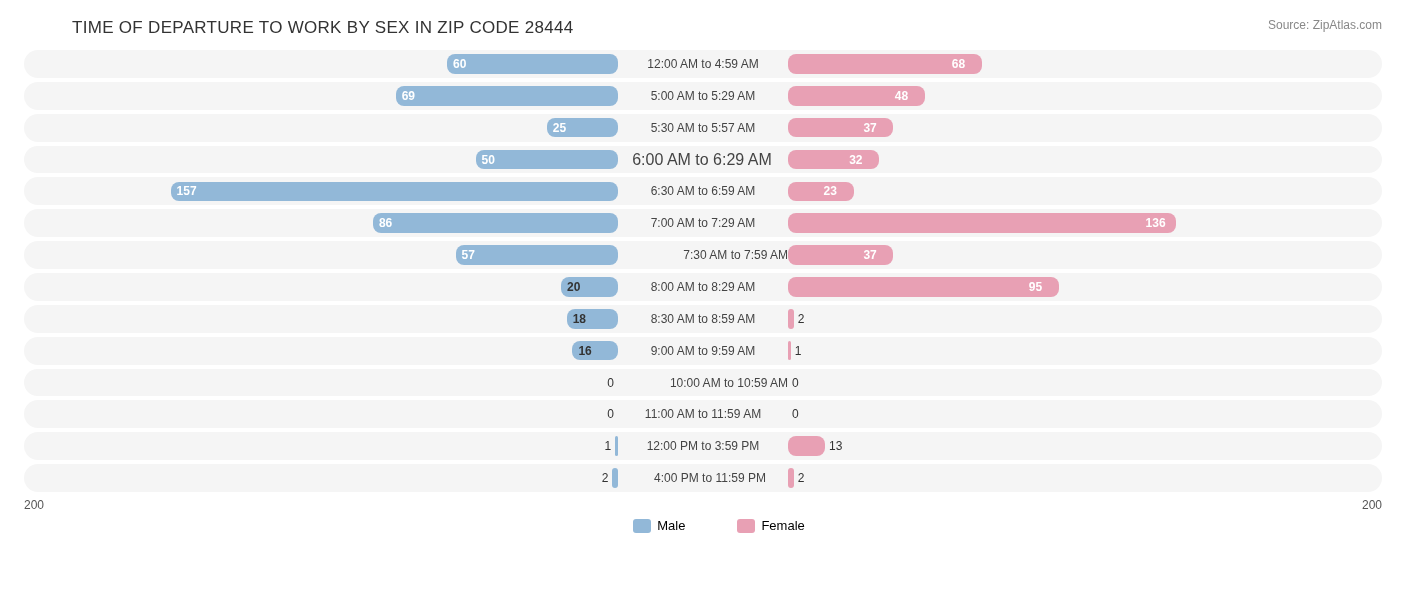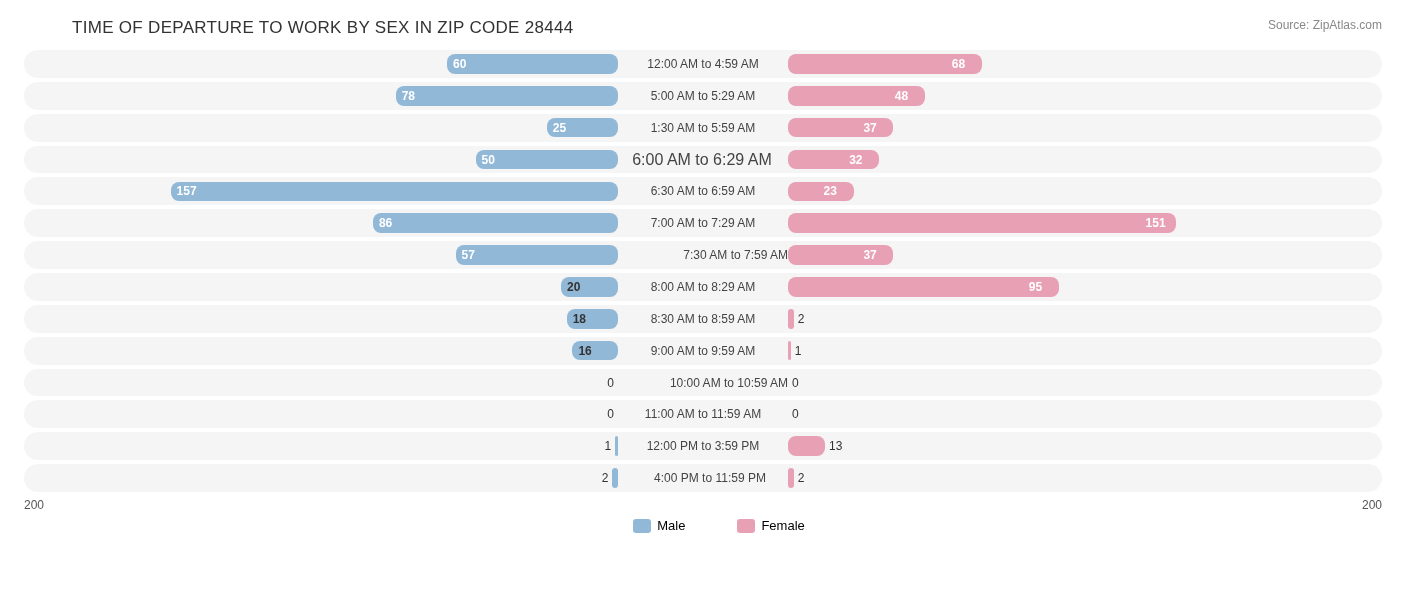--- a/index.html
+++ b/index.html
@@ -95,27 +95,27 @@
           <div style="position: absolute; left: 423px; width: 171px; top: 15%; height: 70%; background: rgb(146, 184, 216); border-radius: 8px;"></div>
           <div style="position: absolute; left: 764px; width: 193.8px; top: 15%; height: 70%; background: rgb(232, 160, 180); border-radius: 8px;"></div>
           <div style="position: absolute; left: 594px; width: 170px; top: 50%; transform: translateY(-50%); text-align: center; font-size: 12px; color: rgb(68, 68, 68); z-index: 10;">12:00 AM to 4:59 AM</div>
           <div style="position: absolute; top: 50%; transform: translateY(-50%); font-size: 12px; z-index: 10; white-space: nowrap; left: 429px; color: rgb(255, 255, 255); font-weight: bold;">60</div>
           <div style="position: absolute; top: 50%; transform: translateY(-50%); font-size: 12px; z-index: 10; white-space: nowrap; left: 927.8px; color: rgb(255, 255, 255); font-weight: bold;">68</div>
         </div>
         <div class="row" style="position: relative; height: 100%;">
           <div style="position: absolute; left: 371.7px; width: 222.3px; top: 15%; height: 70%; background: rgb(146, 184, 216); border-radius: 8px;"></div>
           <div style="position: absolute; left: 764px; width: 136.8px; top: 15%; height: 70%; background: rgb(232, 160, 180); border-radius: 8px;"></div>
           <div style="position: absolute; left: 594px; width: 170px; top: 50%; transform: translateY(-50%); text-align: center; font-size: 12px; color: rgb(68, 68, 68); z-index: 10;">5:00 AM to 5:29 AM</div>
-          <div style="position: absolute; top: 50%; transform: translateY(-50%); font-size: 12px; z-index: 10; white-space: nowrap; left: 377.7px; color: rgb(255, 255, 255); font-weight: bold;">78</div>
+          <div style="position: absolute; top: 50%; transform: translateY(-50%); font-size: 12px; z-index: 10; white-space: nowrap; left: 377.7px; color: rgb(255, 255, 255); font-weight: bold;">69</div>
           <div style="position: absolute; top: 50%; transform: translateY(-50%); font-size: 12px; z-index: 10; white-space: nowrap; left: 870.8px; color: rgb(255, 255, 255); font-weight: bold;">48</div>
         </div>
         <div class="row" style="position: relative; height: 100%;">
           <div style="position: absolute; left: 522.75px; width: 71.25px; top: 15%; height: 70%; background: rgb(146, 184, 216); border-radius: 8px;"></div>
           <div style="position: absolute; left: 764px; width: 105.45px; top: 15%; height: 70%; background: rgb(232, 160, 180); border-radius: 8px;"></div>
-          <div style="position: absolute; left: 594px; width: 170px; top: 50%; transform: translateY(-50%); text-align: center; font-size: 12px; color: rgb(68, 68, 68); z-index: 10;">1:30 AM to 5:59 AM</div>
+          <div style="position: absolute; left: 594px; width: 170px; top: 50%; transform: translateY(-50%); text-align: center; font-size: 12px; color: rgb(68, 68, 68); z-index: 10;">5:30 AM to 5:57 AM</div>
           <div style="position: absolute; top: 50%; transform: translateY(-50%); font-size: 12px; z-index: 10; white-space: nowrap; left: 528.75px; color: rgb(255, 255, 255); font-weight: bold;">25</div>
           <div style="position: absolute; top: 50%; transform: translateY(-50%); font-size: 12px; z-index: 10; white-space: nowrap; left: 839.45px; color: rgb(255, 255, 255); font-weight: bold;">37</div>
         </div>
         <div class="row" style="position: relative; height: 100%;">
           <div style="position: absolute; left: 451.5px; width: 142.5px; top: 15%; height: 70%; background: rgb(146, 184, 216); border-radius: 8px;"></div>
           <div style="position: absolute; left: 764px; width: 91.2px; top: 15%; height: 70%; background: rgb(232, 160, 180); border-radius: 8px;"></div>
           <div style="position: absolute; left: 594px; width: 168px; top: 50%; transform: translateY(-50%); text-align: center; font-size: 16px; color: rgb(68, 68, 68); z-index: 10;">6:00 AM to 6:29 AM</div>
           <div style="position: absolute; top: 50%; transform: translateY(-50%); font-size: 12px; z-index: 10; white-space: nowrap; left: 457.5px; color: rgb(255, 255, 255); font-weight: bold;">50</div>
           <div style="position: absolute; top: 50%; transform: translateY(-50%); font-size: 12px; z-index: 10; white-space: nowrap; left: 825.2px; color: rgb(255, 255, 255); font-weight: bold;">32</div>
         </div>
@@ -124,21 +124,21 @@
           <div style="position: absolute; left: 764px; width: 65.55px; top: 15%; height: 70%; background: rgb(232, 160, 180); border-radius: 8px;"></div>
           <div style="position: absolute; left: 594px; width: 170px; top: 50%; transform: translateY(-50%); text-align: center; font-size: 12px; color: rgb(68, 68, 68); z-index: 10;">6:30 AM to 6:59 AM</div>
           <div style="position: absolute; top: 50%; transform: translateY(-50%); font-size: 12px; z-index: 10; white-space: nowrap; left: 152.55px; color: rgb(255, 255, 255); font-weight: bold;">157</div>
           <div style="position: absolute; top: 50%; transform: translateY(-50%); font-size: 12px; z-index: 10; white-space: nowrap; left: 799.55px; color: rgb(255, 255, 255); font-weight: bold;">23</div>
         </div>
         <div class="row" style="position: relative; height: 100%;">
           <div style="position: absolute; left: 348.9px; width: 245.1px; top: 15%; height: 70%; background: rgb(146, 184, 216); border-radius: 8px;"></div>
           <div style="position: absolute; left: 764px; width: 387.6px; top: 15%; height: 70%; background: rgb(232, 160, 180); border-radius: 8px;"></div>
           <div style="position: absolute; left: 594px; width: 170px; top: 50%; transform: translateY(-50%); text-align: center; font-size: 12px; color: rgb(68, 68, 68); z-index: 10;">7:00 AM to 7:29 AM</div>
           <div style="position: absolute; top: 50%; transform: translateY(-50%); font-size: 12px; z-index: 10; white-space: nowrap; left: 354.9px; color: rgb(255, 255, 255); font-weight: bold;">86</div>
-          <div style="position: absolute; top: 50%; transform: translateY(-50%); font-size: 12px; z-index: 10; white-space: nowrap; left: 1121.6px; color: rgb(255, 255, 255); font-weight: bold;">151</div>
+          <div style="position: absolute; top: 50%; transform: translateY(-50%); font-size: 12px; z-index: 10; white-space: nowrap; left: 1121.6px; color: rgb(255, 255, 255); font-weight: bold;">136</div>
         </div>
         <div class="row" style="position: relative; height: 100%;">
           <div style="position: absolute; left: 431.55px; width: 162.45px; top: 15%; height: 70%; background: rgb(146, 184, 216); border-radius: 8px;"></div>
           <div style="position: absolute; left: 764px; width: 105.45px; top: 15%; height: 70%; background: rgb(232, 160, 180); border-radius: 8px;"></div>
           <div style="position: absolute; left: 594px; width: 170px; top: 50%; transform: translateY(-50%); text-align: right; font-size: 12px; color: rgb(68, 68, 68); z-index: 10;">7:30 AM to 7:59 AM</div>
           <div style="position: absolute; top: 50%; transform: translateY(-50%); font-size: 12px; z-index: 10; white-space: nowrap; left: 437.55px; color: rgb(255, 255, 255); font-weight: bold;">57</div>
           <div style="position: absolute; top: 50%; transform: translateY(-50%); font-size: 12px; z-index: 10; white-space: nowrap; left: 839.45px; color: rgb(255, 255, 255); font-weight: bold;">37</div>
         </div>
         <div class="row" style="position: relative; height: 100%;">
           <div style="position: absolute; left: 537px; width: 57px; top: 15%; height: 70%; background: rgb(146, 184, 216); border-radius: 8px;"></div>

